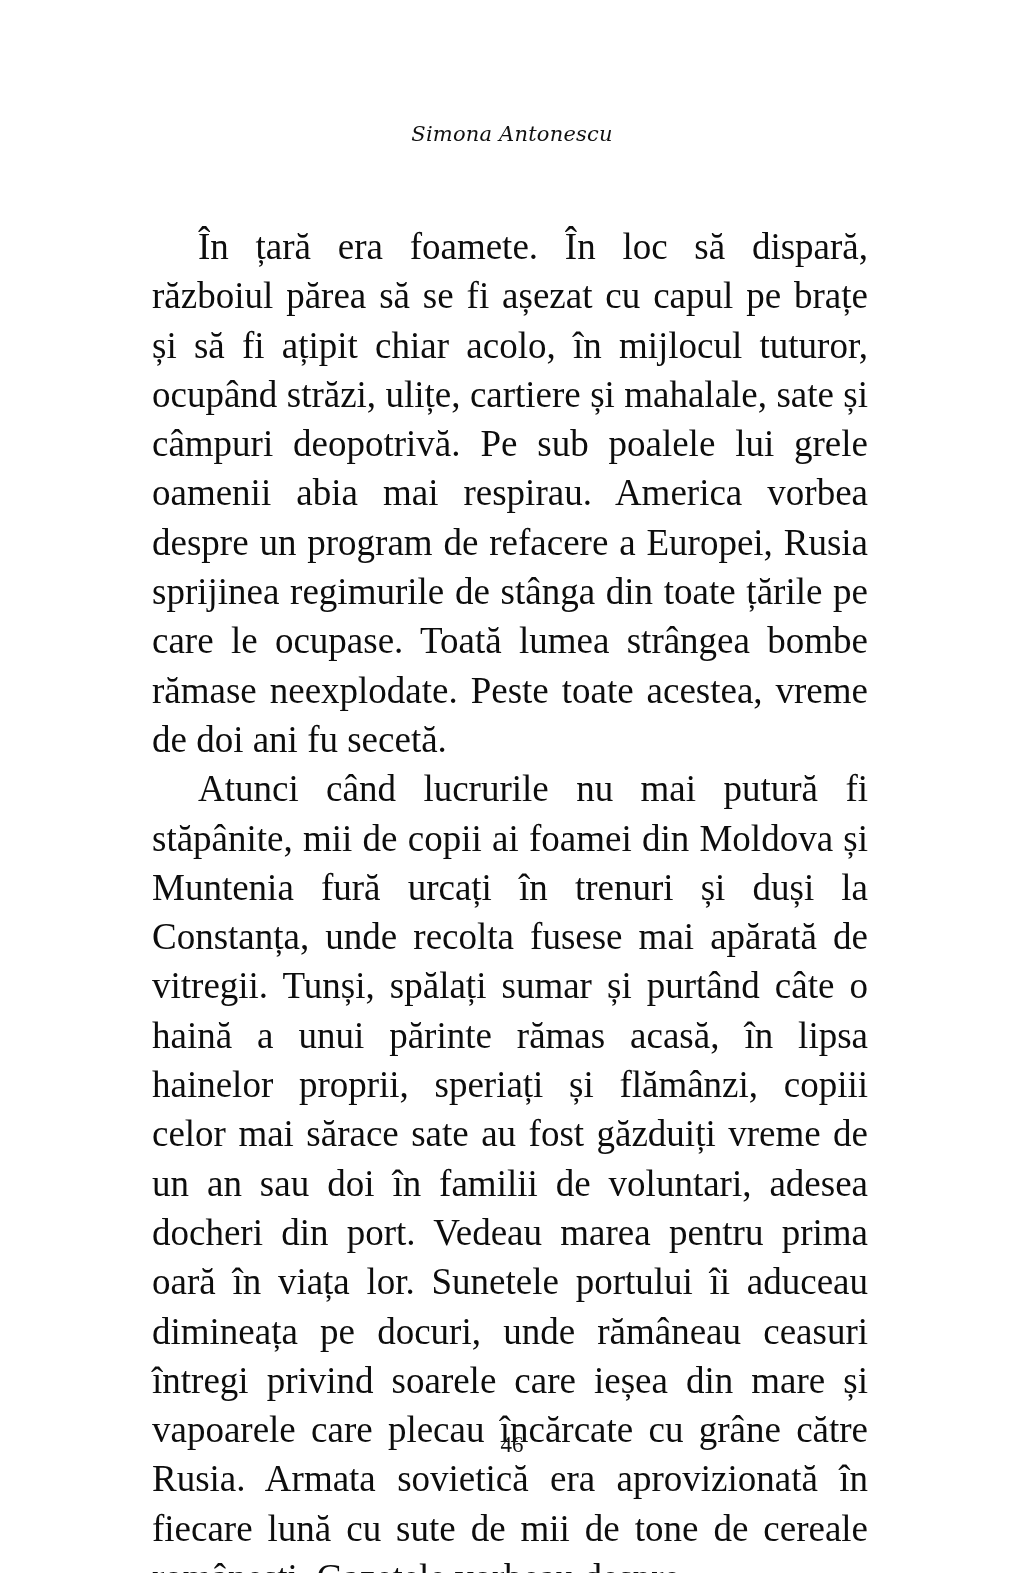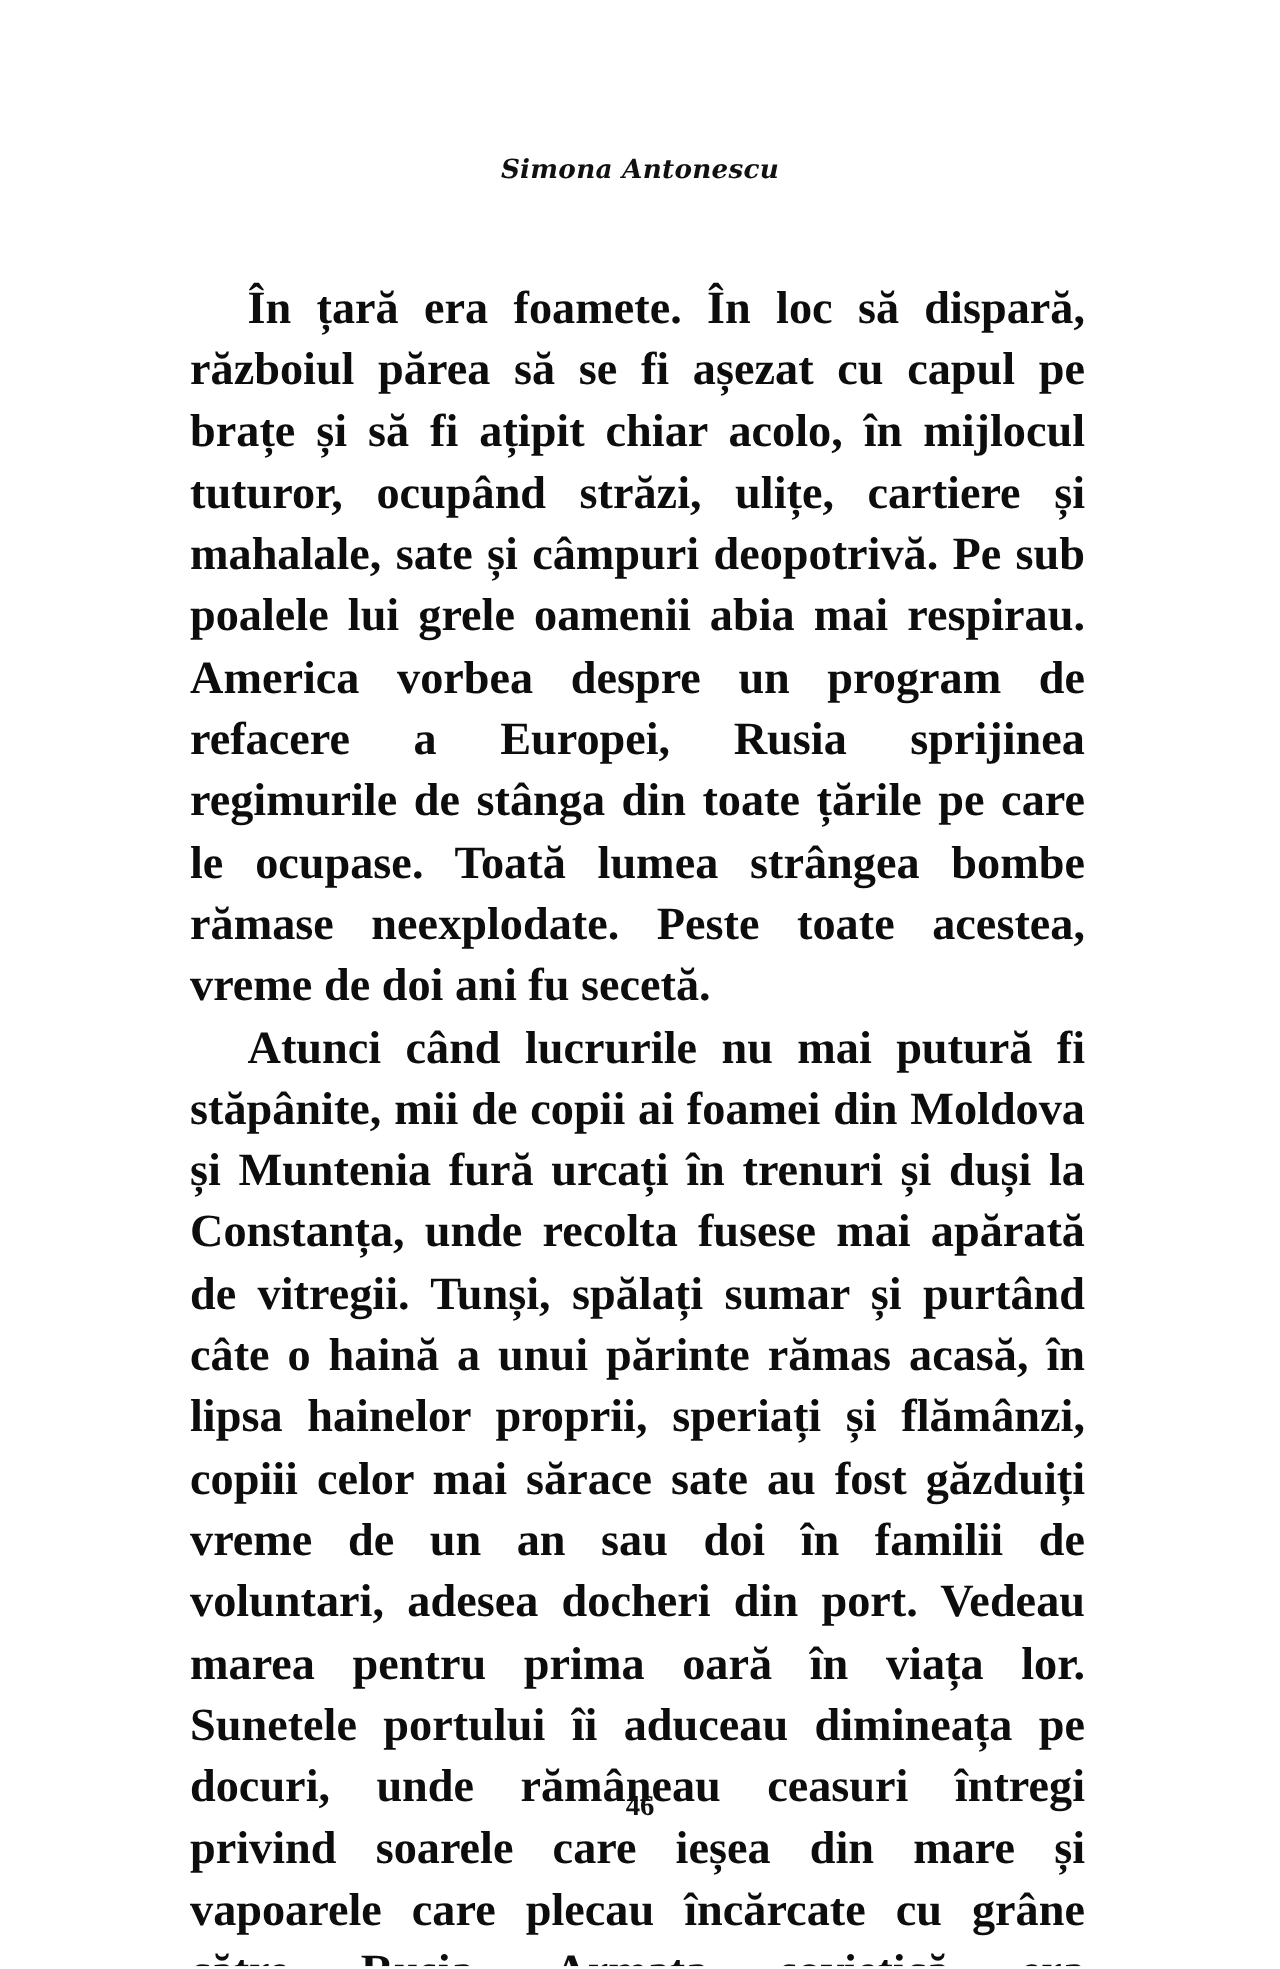--- a/index.html
+++ b/index.html
@@ -7,21 +7,20 @@
     padding: 0;
     background: #ffffff;
   }
   .page {
     position: relative;
     width: 1024px;
     height: 1573px;
     margin: 0 auto;
     background: #ffffff;
     overflow: hidden;
-    font-weight: bold;
   }
   .running-head {
     position: absolute;
     top: 122px;
     left: 0;
     width: 1024px;
     text-align: center;
     font-family: "DejaVu Serif", "Liberation Serif", serif;
     font-style: italic;
     font-size: 21px;

